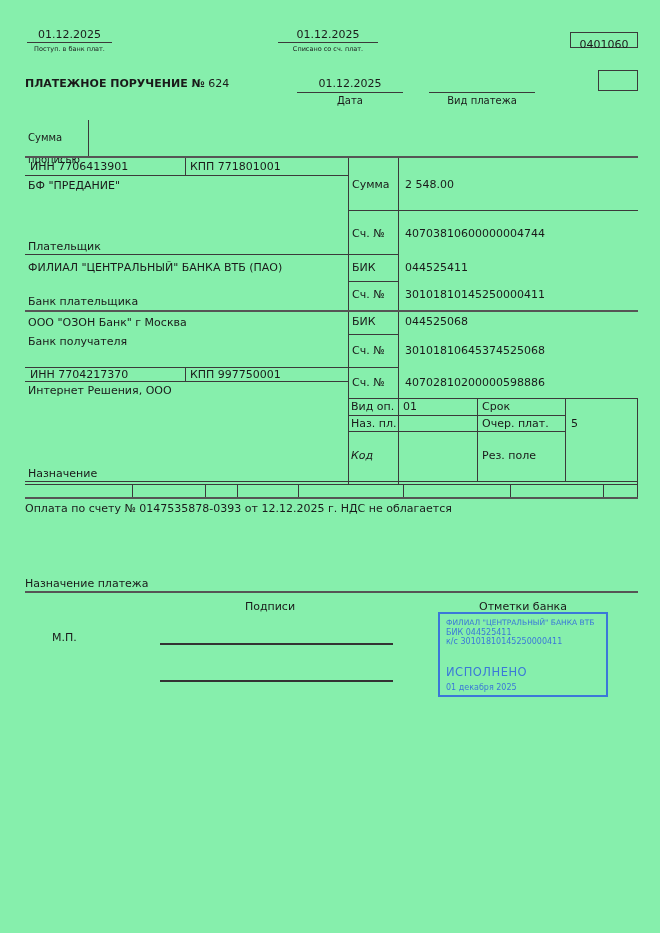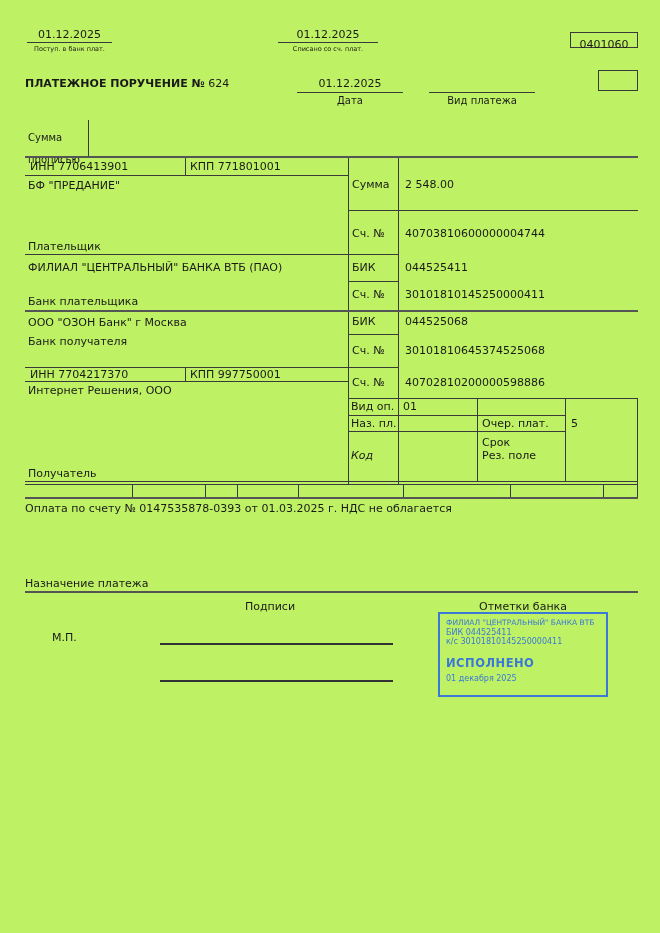--- a/index.html
+++ b/index.html
@@ -1,32 +1,32 @@
 <!DOCTYPE html>
 <html><head>
 <meta charset="utf-8">
 <style>
   html,body{margin:0;padding:0;background:#fff;}
-  .page{position:relative;width:660px;height:933px;background:#bef264;
+  .page{position:relative;width:660px;height:933px;background:#86efac;
         font-family:"DejaVu Sans","Liberation Sans",sans-serif;color:#1a1a1a;overflow:hidden;}
   .t{position:absolute;font-size:11px;line-height:13px;white-space:nowrap;}
   .sm{font-size:6.5px;line-height:8px;}
   .md{font-size:10px;line-height:12px;}
   .ctr{text-align:center;}
   .b{font-weight:bold;}
   .hl{position:absolute;height:1px;background:#3a3a3a;}
   .hl2{position:absolute;height:2px;background:#555;}
   .vl{position:absolute;width:1px;background:#3a3a3a;}
   .box{position:absolute;border:1.5px solid #3a3a3a;box-sizing:border-box;}
   .cellbox{position:absolute;border:1px solid #3a3a3a;box-sizing:border-box;}
   .wrap{white-space:normal;}
   .stamp{position:absolute;left:438px;top:612px;width:170px;height:85px;
          border:2px solid #3b78d8;box-sizing:border-box;color:#3b78d8;
          padding:4px 6px;font-size:7.5px;line-height:9.5px;}
-  .stamp .status{font-size:11.5px;font-weight:bold;letter-spacing:.5px;margin-top:12px;}
+  .stamp .status{font-size:11.5px;font-weight:normal;letter-spacing:.5px;margin-top:21px;}
   .stamp .sdate{font-size:8px;margin-top:6px;}
 </style>
 </head>
 <body>
 
 <div class="page">
 
   <div class="t ctr" style="left:27px;top:28px;width:85px;">01.12.2025</div>
   <div class="hl" style="left:27px;top:42px;width:85px;"></div>
   <div class="t sm ctr" style="left:17px;top:45px;width:105px;">Поступ. в банк плат.</div>
@@ -94,45 +94,45 @@
   <div class="t" style="left:28px;top:316px;">ООО "ОЗОН Банк" г Москва</div>
   <div class="t" style="left:28px;top:335px;">Банк получателя</div>
   <div class="t" style="left:352px;top:315px;">БИК</div>
   <div class="t" style="left:405px;top:315px;">044525068</div>
   <div class="t" style="left:352px;top:344px;">Сч. №</div>
   <div class="t" style="left:405px;top:344px;">30101810645374525068</div>
 
   <div class="t" style="left:30px;top:368px;">ИНН 7704217370</div>
   <div class="t" style="left:190px;top:368px;">КПП 997750001</div>
   <div class="t" style="left:28px;top:384px;">Интернет Решения, ООО</div>
-  <div class="t" style="left:28px;top:467px;">Получатель</div>
+  <div class="t" style="left:28px;top:467px;">Назначение</div>
   <div class="t" style="left:352px;top:376px;">Сч. №</div>
   <div class="t" style="left:405px;top:376px;">40702810200000598886</div>
 
   <div class="t" style="left:351px;top:400px;">Вид оп.</div>
   <div class="t" style="left:403px;top:400px;">01</div>
   <div class="cellbox" style="left:477px;top:398px;width:89px;height:18px;"></div>
-  <div class="t" style="left:482px;top:400px;margin-top:36px;">Срок</div>
+  <div class="t" style="left:482px;top:400px;">Срок</div>
   <div class="t" style="left:351px;top:417px;">Наз. пл.</div>
   <div class="cellbox" style="left:477px;top:415px;width:89px;height:17px;"></div>
   <div class="t" style="left:482px;top:417px;">Очер. плат.</div>
   <div class="t" style="left:571px;top:417px;">5</div>
   <div class="cellbox" style="left:477px;top:431px;width:89px;height:51px;"></div>
   <div class="t" style="left:351px;top:449px;font-style:italic;">Код</div>
   <div class="t" style="left:482px;top:449px;">Рез. поле</div>
 
   <div class="vl" style="left:132px;top:484px;height:13px;"></div>
   <div class="vl" style="left:205px;top:484px;height:13px;"></div>
   <div class="vl" style="left:237px;top:484px;height:13px;"></div>
   <div class="vl" style="left:298px;top:484px;height:13px;"></div>
   <div class="vl" style="left:403px;top:484px;height:13px;"></div>
   <div class="vl" style="left:510px;top:484px;height:13px;"></div>
   <div class="vl" style="left:603px;top:484px;height:13px;"></div>
 
-  <div class="t" style="left:25px;top:502px;">Оплата по счету № 0147535878-0393 от 01.03.2025 г. НДС не облагается</div>
+  <div class="t" style="left:25px;top:502px;">Оплата по счету № 0147535878-0393 от 12.12.2025 г. НДС не облагается</div>
   <div class="t" style="left:25px;top:577px;">Назначение платежа</div>
   <div class="hl2" style="left:25px;top:591px;width:613px;"></div>
 
   <div class="t ctr" style="left:180px;top:600px;width:180px;">Подписи</div>
   <div class="t ctr" style="left:438px;top:600px;width:170px;">Отметки банка</div>
   <div class="t" style="left:52px;top:631px;">М.П.</div>
   <div class="hl2" style="left:160px;top:643px;width:233px;background:#333;"></div>
   <div class="hl2" style="left:160px;top:680px;width:233px;background:#333;"></div>
 
   <div class="stamp" style="border-color: rgb(59, 120, 216); color: rgb(59, 120, 216);">

